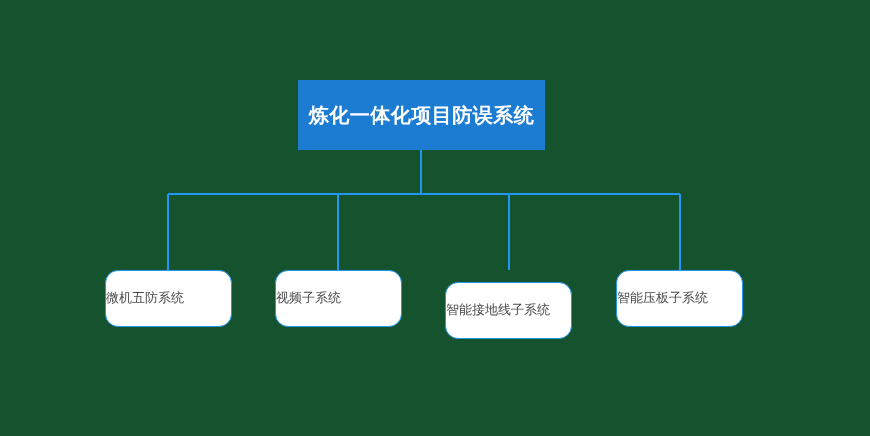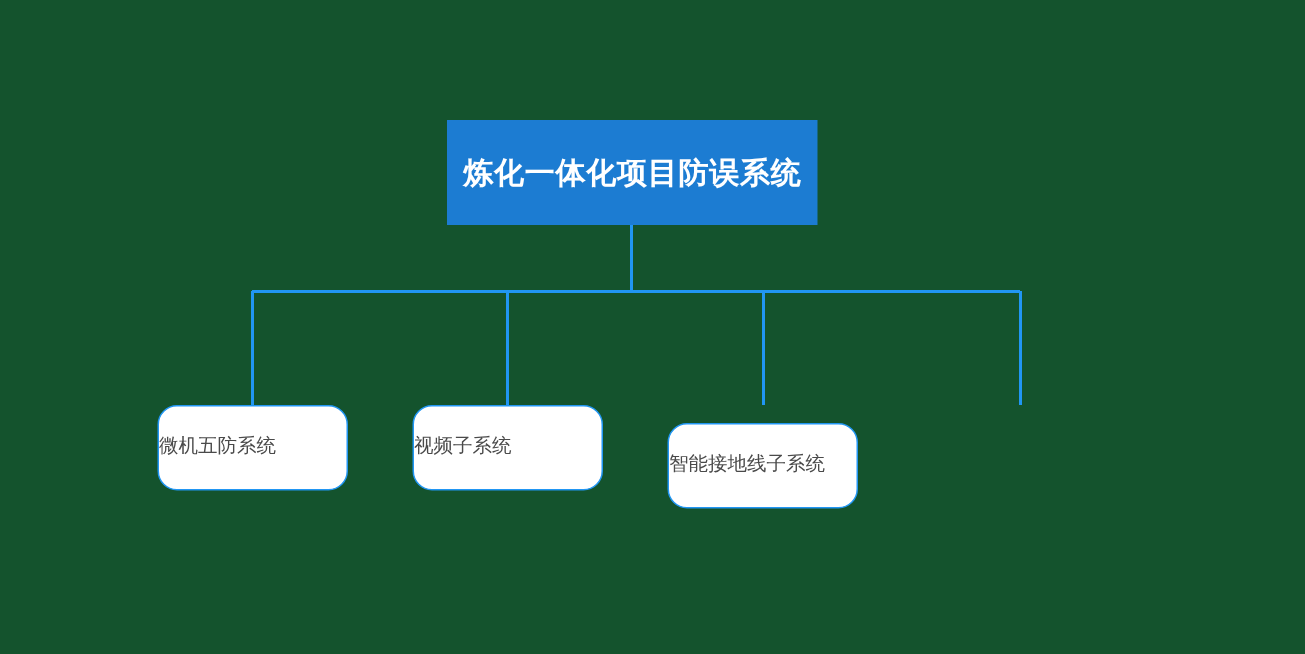--- a/index.html
+++ b/index.html
@@ -105,14 +105,17 @@
   </div>
 
   <div class="node-child pos-1">
     <span class="node-label">视频子系统</span>
   </div>
 
   <div class="node-child pos-2">
     <span class="node-label">智能接地线子系统</span>
   </div>
 
+  <div class="node-child pos-3">
+    <span class="node-label">智能压板子系统</span>
+  </div>
 
 </div>
 
 </body></html>

